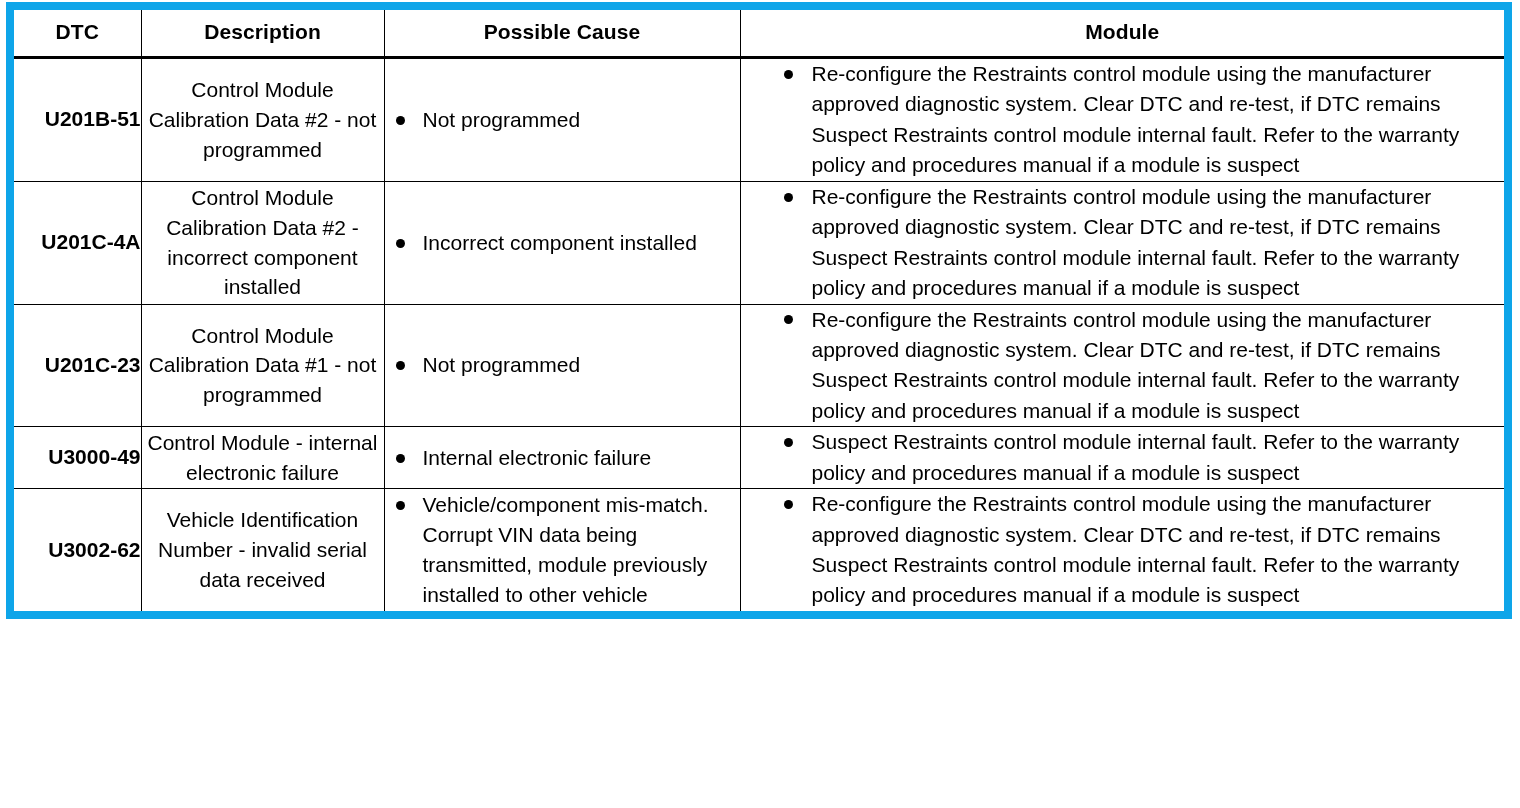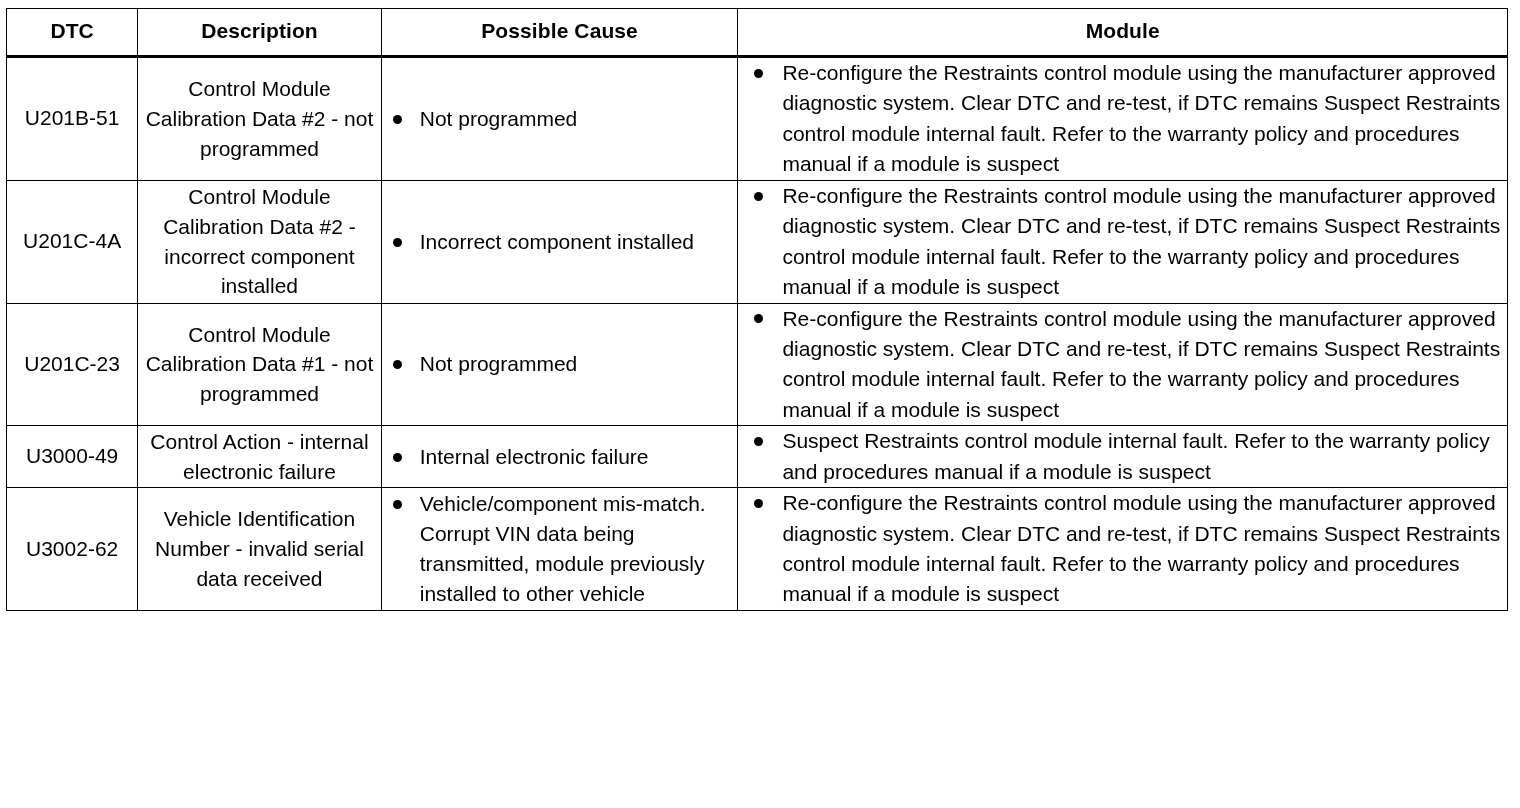--- a/index.html
+++ b/index.html
@@ -19,25 +19,25 @@
     position: relative;
     width: 1520px;
     height: 808px;
     background: #ffffff;
     box-sizing: border-box;
   }
 
   .dtc-table {
     position: absolute;
     left: 6px;
-    top: 8px;
+    top: 2px;
     width: 1502px;
     border-collapse: collapse;
     table-layout: fixed;
-    border: 1px solid #0ea5e9;
+    border: 8px solid #0ea5e9;
   }
 
   .dtc-table col.c-dtc   { width: 131px; }
   .dtc-table col.c-desc  { width: 243px; }
   .dtc-table col.c-cause { width: 356px; }
   .dtc-table col.c-act   { width: 768px; }
 
   .dtc-table th,
   .dtc-table td {
     border: 1.5px solid #000000;
@@ -51,25 +51,26 @@
     text-align: center;
     font-weight: bold;
     font-size: 21px;
     letter-spacing: 0.1px;
     height: 40px;
     padding: 2px 4px 4px 4px;
   }
 
   
   .cell-dtc {
-    text-align: center;
+    text-align: right;
     font-size: 21px;
     line-height: 1.28;
     padding: 4px 4px 4px 7px;
     white-space: nowrap;
+    font-weight: bold;
   }
 
   
   .cell-desc {
     text-align: center;
     font-size: 21px;
     line-height: 1.42;
     padding: 4px 6px 4px 8px;
   }
 
@@ -98,20 +99,21 @@
     top: 0.52em;
     width: 9px;
     height: 9px;
     background: #000000;
     border-radius: 50%;
   }
 
   .cell-action ul.bullets > li {
     padding-left: 44px;
     line-height: 1.45;
+    margin-left: 27px;
   }
   .cell-action ul.bullets > li::before {
     left: 16px;
   }
 
   
   .va-mid { vertical-align: middle; }
 </style>
 </head>
 <body>
@@ -171,21 +173,21 @@
             </ul>
           </td>
           <td class="cell-action va-mid">
             <ul class="bullets">
               <li>Re-configure the Restraints control module using the manufacturer approved diagnostic system. Clear DTC and re-test, if DTC remains Suspect Restraints control module internal fault. Refer to the warranty policy and procedures manual if a module is suspect</li>
             </ul>
           </td>
         </tr>
         <tr>
           <td class="cell-dtc va-mid">U3000-49</td>
-          <td class="cell-desc va-mid">Control Action - internal electronic failure</td>
+          <td class="cell-desc va-mid">Control Module - internal electronic failure</td>
           <td class="cell-cause va-mid">
             <ul class="bullets">
               <li>Internal electronic failure</li>
             </ul>
           </td>
           <td class="cell-action va-mid">
             <ul class="bullets">
               <li>Suspect Restraints control module internal fault. Refer to the warranty policy and procedures manual if a module is suspect</li>
             </ul>
           </td>

